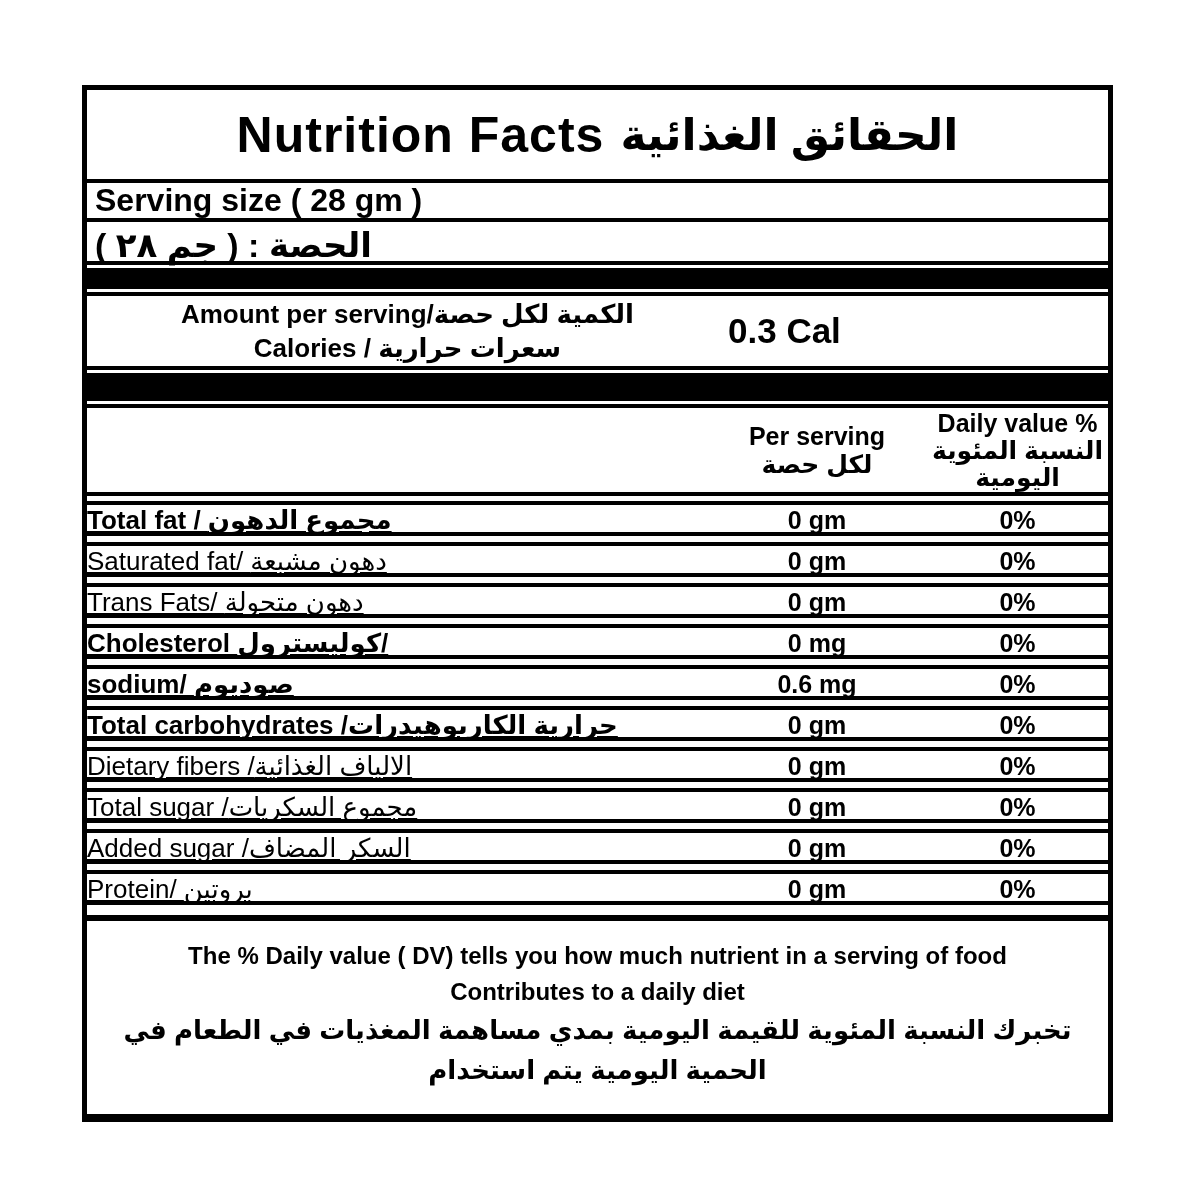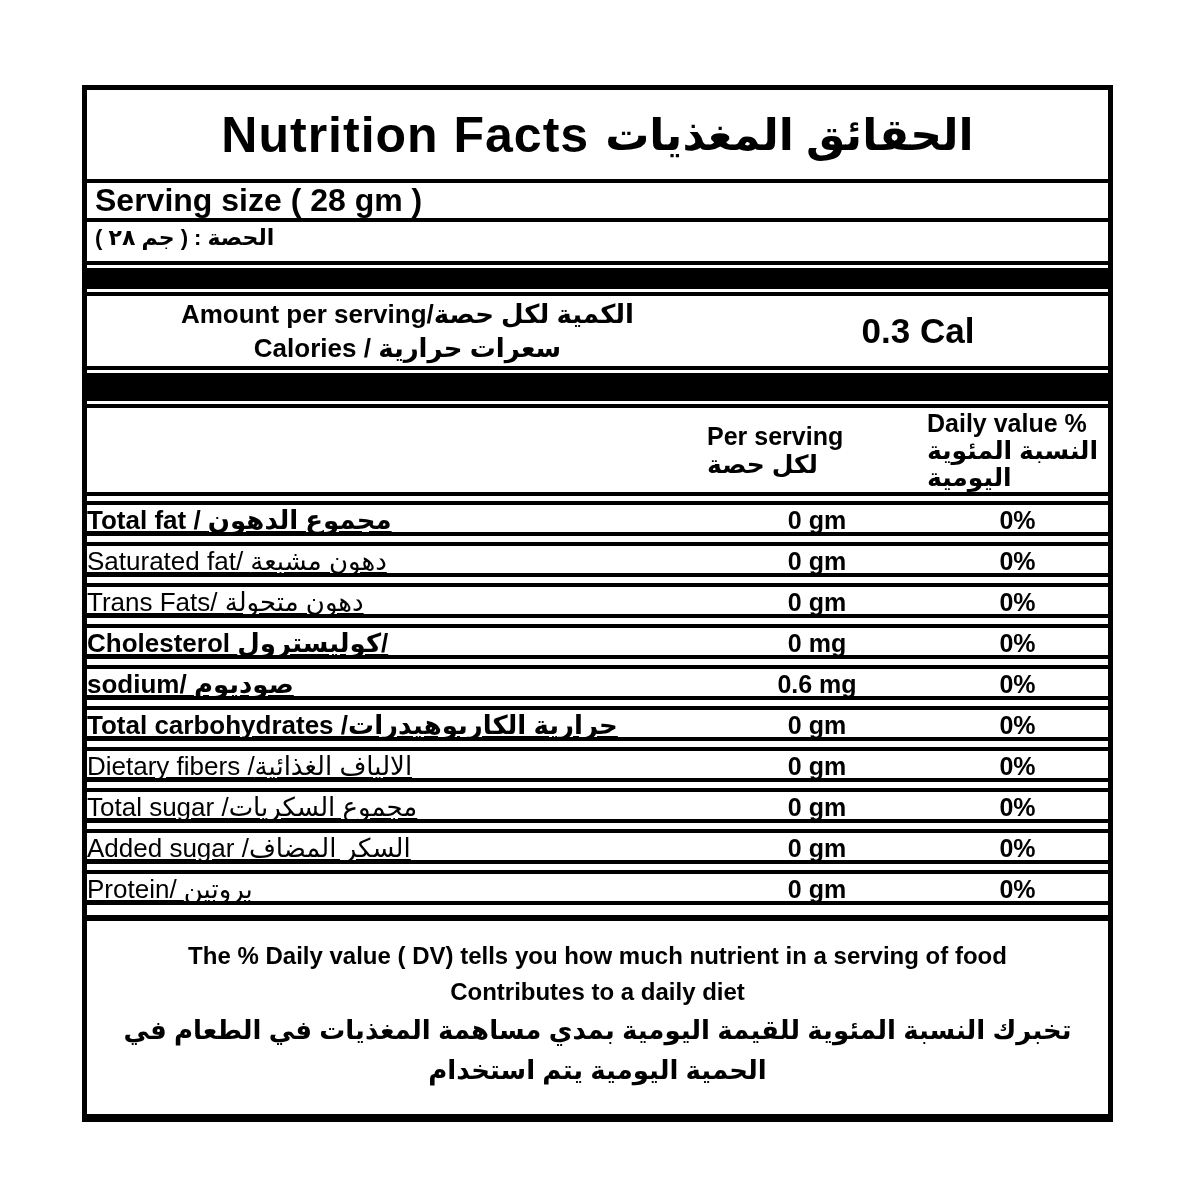--- a/index.html
+++ b/index.html
@@ -9,34 +9,34 @@
     border:5px solid #000; border-bottom-width:8px; display:flex; flex-direction:column; }
 
   .title-row { height:93px; border-bottom:4px solid #000; display:flex;
     align-items:center; justify-content:center; gap:16px; font-weight:bold; }
   .title-en { font-size:50px; letter-spacing:1px; }
   .title-ar { font-size:44px; direction:rtl; }
 
   .serving-en { height:39px; border-bottom:4px solid #000; display:flex; align-items:center;
     padding-left:8px; font-size:32px; font-weight:bold; }
   .serving-ar { height:43px; border-bottom:4px solid #000; direction:rtl; text-align:left;
-    padding:3px 8px 0 8px; font-size:22px; font-weight:bold; }
+    padding:3px 8px 0 8px; font-size:34px; font-weight:bold; }
 
   .bar1 { height:21px; background:#000; margin:3px 0; }
   .bar2 { height:28px; background:#000; margin:3px 0; }
 
   .amount-box { border-top:4px solid #000; border-bottom:4px solid #000; height:78px;
     display:grid; grid-template-columns:1fr 380px; align-items:center; }
   .amount-left { text-align:center; font-weight:bold; font-size:26px; line-height:34px; }
-  .calories-value { text-align:center; font-weight:bold; font-size:35px; }
+  .calories-value { text-align:left; font-weight:bold; font-size:35px; }
 
   .grid3 { display:grid; grid-template-columns:1fr 220px 181px; }
   .header-row { border-top:4px solid #000; border-bottom:4px solid #000; height:92px;
     font-weight:bold; font-size:25px; align-items:center; }
-  .col-head { text-align:left; line-height:28px; }
+  .col-head { text-align:center; line-height:28px; }
   .col-head .ar { direction:rtl; }
   .dv-head { line-height:27px; }
 
   .rows { margin-top:5px; }
   .nrow { height:35px; border-top:4px solid #000; border-bottom:4px solid #000;
     margin-bottom:6px; align-items:center; font-size:26px; }
   .nrow .lbl { padding-left:0; font-weight:normal; white-space:nowrap;text-decoration:underline; }
   .nrow.bold .lbl { font-weight:bold; }
   .nrow .val { text-align:center; font-weight:bold; font-size:25px; }
 
@@ -46,21 +46,21 @@
   .f-en { font-size:24px; line-height:36px; }
   .f-ar { font-size:26px; line-height:40px; direction:rtl; }
 </style>
 </head>
 <body>
 
 <div class="label">
 
   <div class="title-row">
     <span class="title-en">Nutrition Facts</span>
-    <span class="title-ar">الحقائق المغذيات</span>
+    <span class="title-ar">الحقائق الغذائية</span>
   </div>
 
   <div class="serving-en">Serving size ( 28 gm )</div>
   <div class="serving-ar">الحصة : ( جم ٢٨ )</div>
 
   <div class="bar1"></div>
 
   <div class="amount-box">
     <div class="amount-left">
       <div>Amount per serving/الكمية لكل حصة</div>

